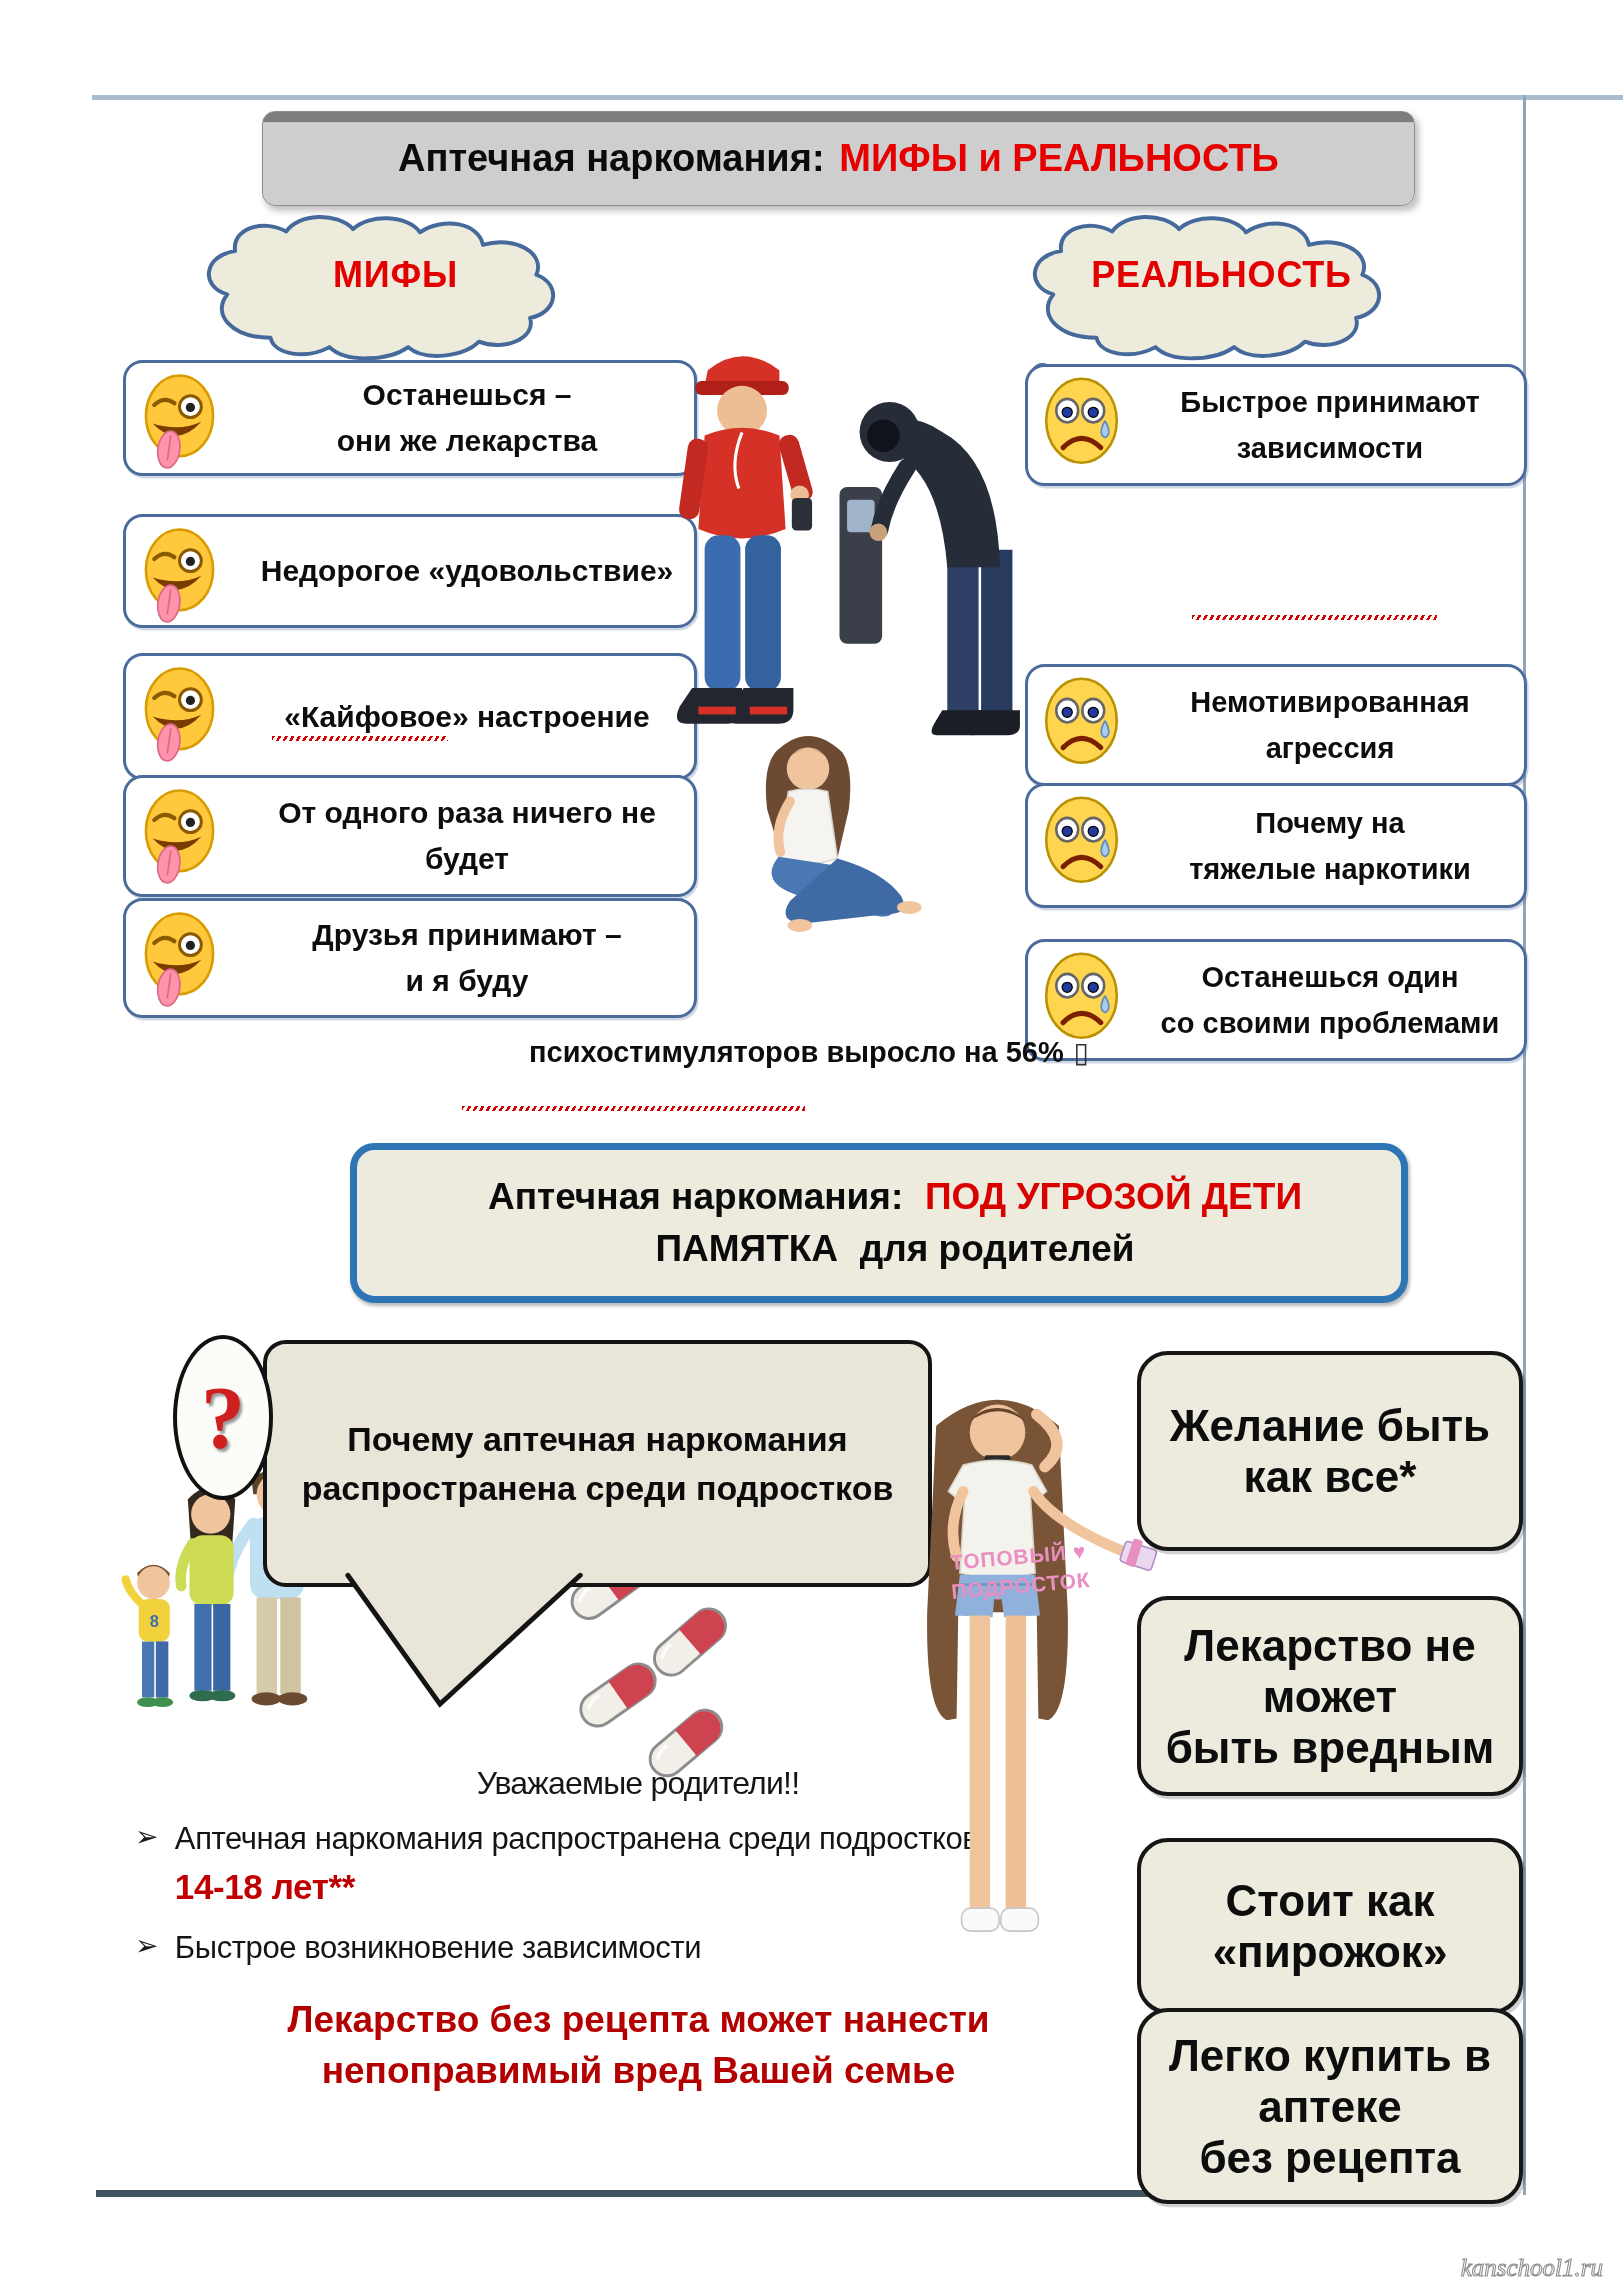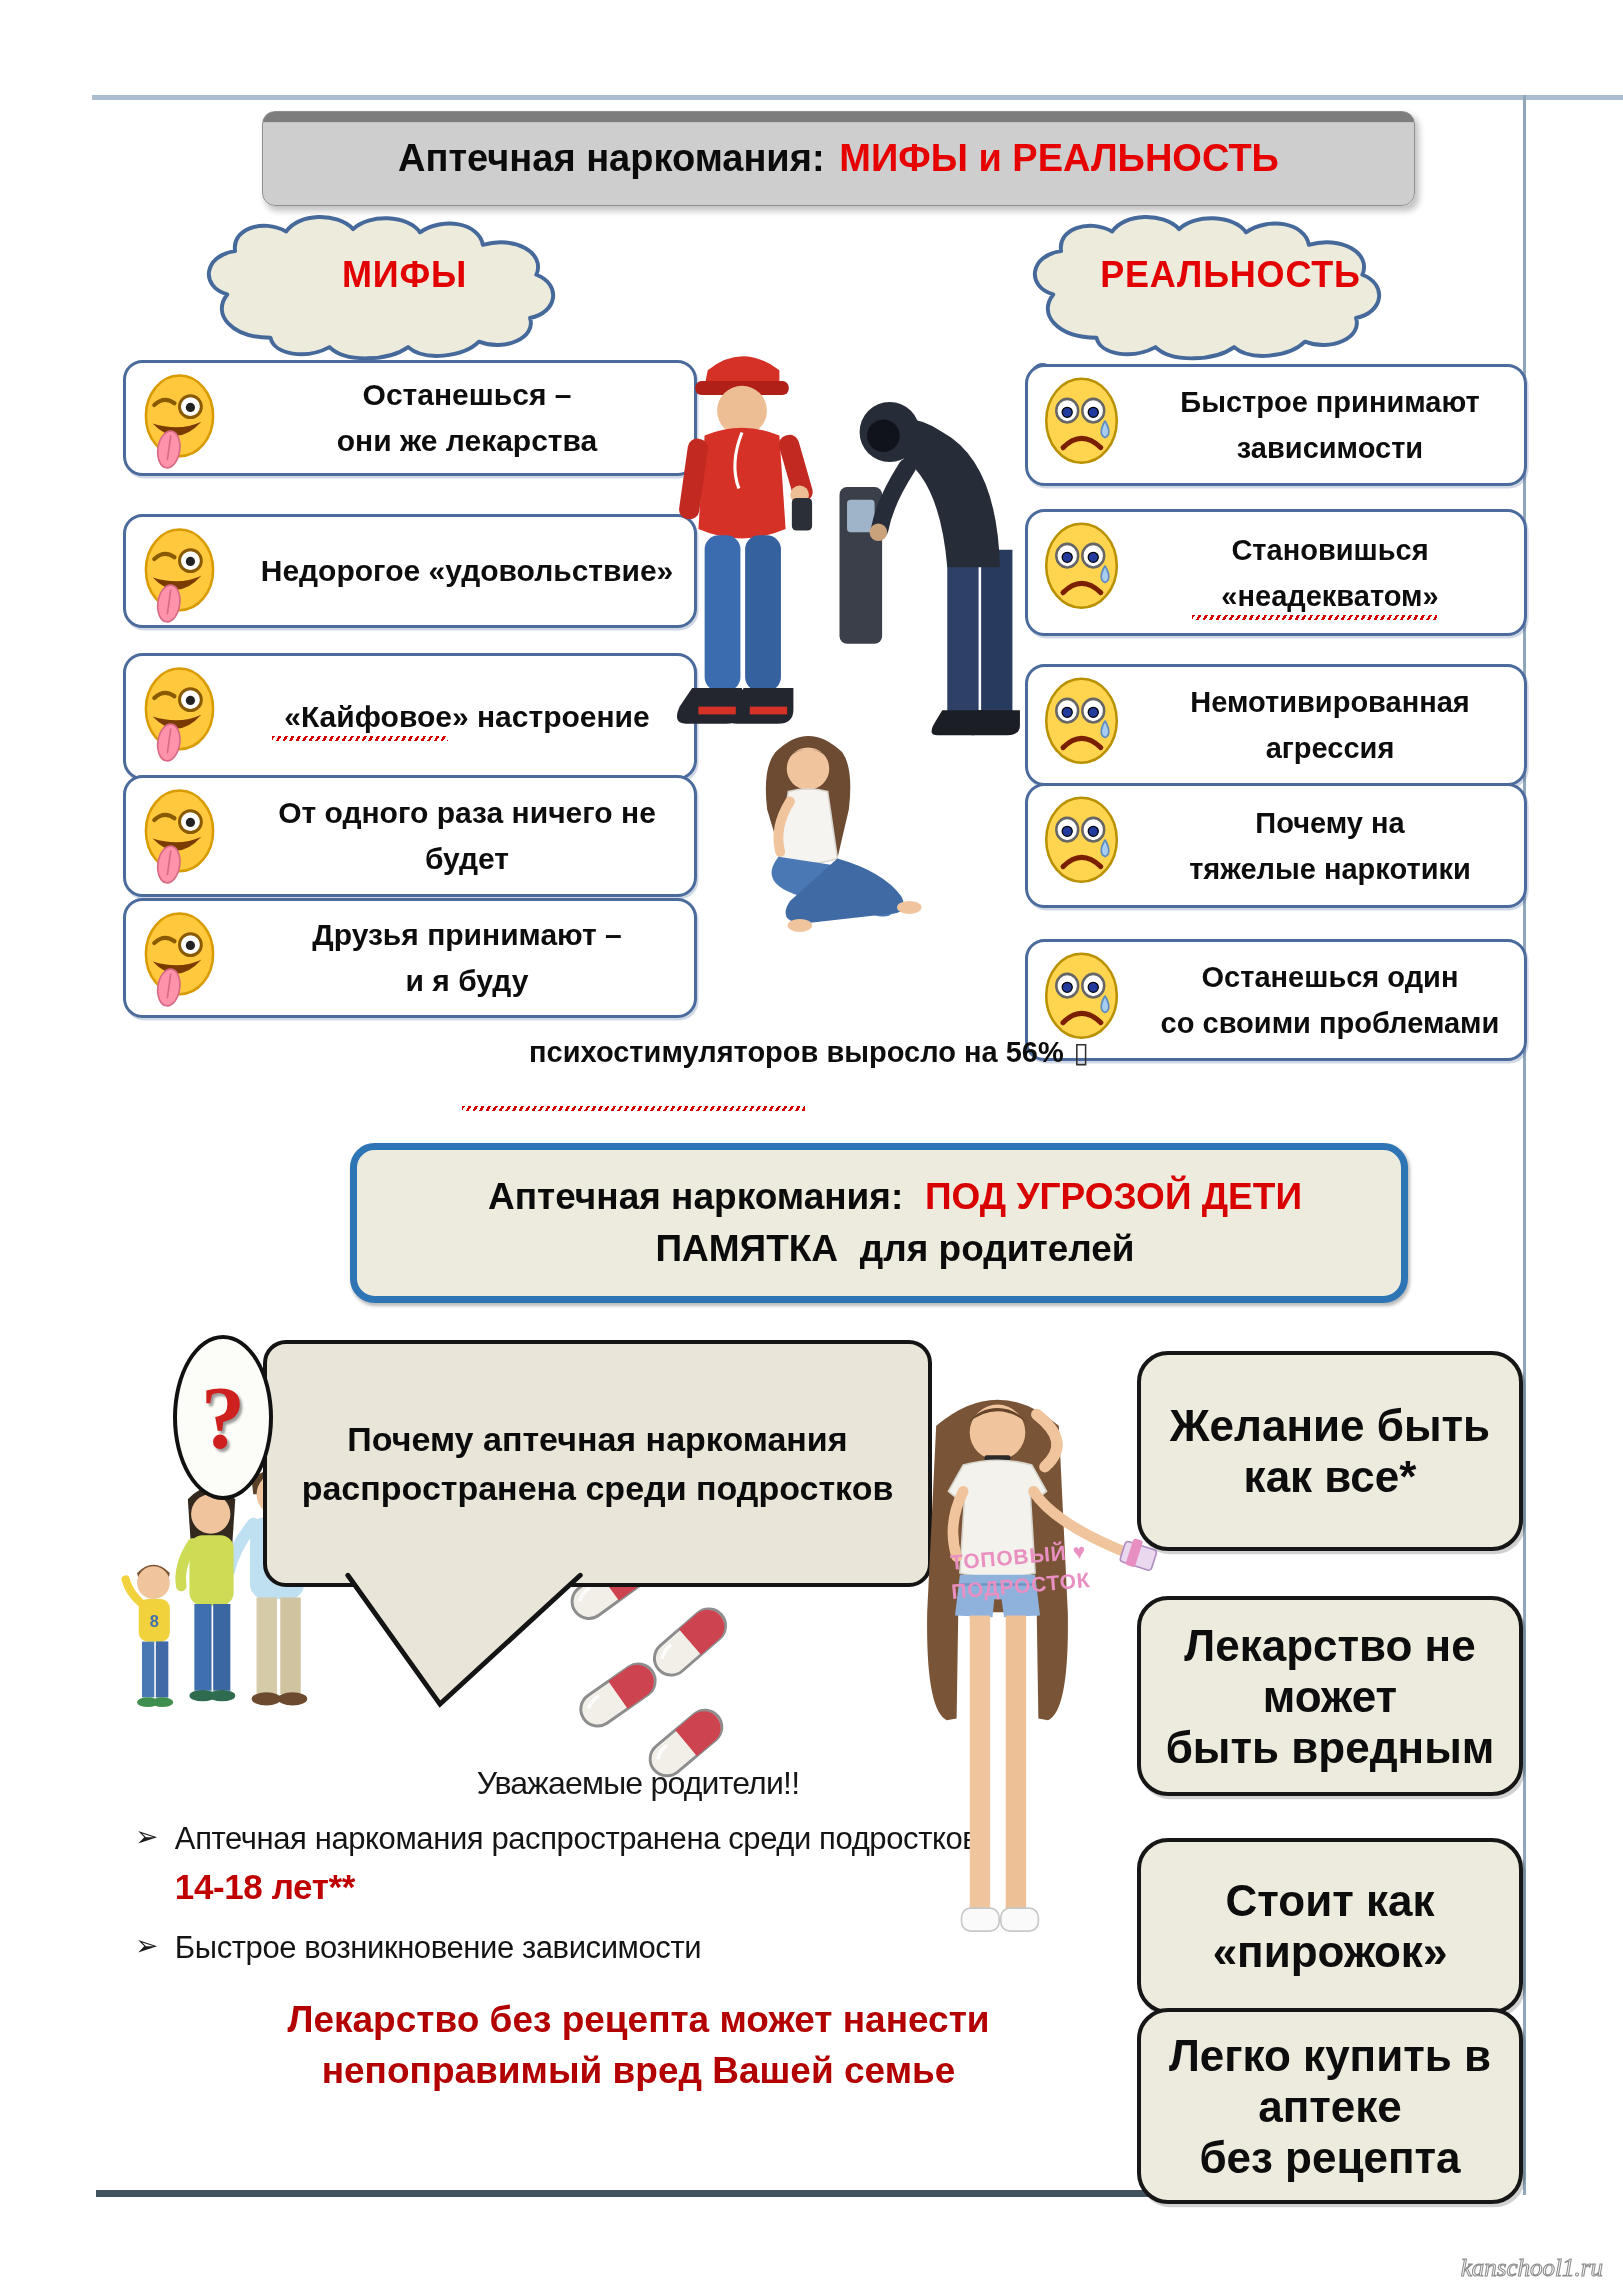--- a/index.html
+++ b/index.html
@@ -16,21 +16,21 @@
   .banner1{position:absolute;left:262px;top:111px;width:1151px;height:93px;
      background:linear-gradient(180deg,#7d7d7d 0,#7d7d7d 9.8px,#cecece 10.6px);
      border:1.6px solid #8f8f8f;border-radius:13px;box-shadow:3.3px 4.9px 6.5px #c2c2c2;
      display:flex;align-items:center;justify-content:center;gap:14.7px;
      font-weight:bold;font-size:38px;color:#0b0b0b;}
   .banner1 .red{color:#e60000;}
 
   
   .cloud{position:absolute;width:409px;height:159px;}
   .cloud svg{position:absolute;left:0;top:0;width:100%;height:100%;}
-  .cloud .lbl{position:absolute;left:16px;top:43px;width:100%;text-align:center;
+  .cloud .lbl{position:absolute;left:7px;top:43px;width:100%;text-align:center;
       font-weight:bold;font-size:36px;color:#e30000;letter-spacing:0.8px;}
   .dot{position:absolute;border:3.3px solid #4a6b9c;border-radius:50%;background:#fff;}
 
   
   .mbox,.rbox{position:absolute;background:#fff;border:3.3px solid #4a6b9c;border-radius:19.6px;
       display:flex;align-items:center;box-shadow:1.6px 2.5px 0 rgba(70,100,150,.25);}
   .mbox{left:123px;width:568px;}
   .rbox{left:1025px;width:496px;}
   .emoji{position:absolute;left:11.4px;top:4.9px;height:105px;width:85px;}
   .mtext,.rtext{flex:1;text-align:center;font-weight:bold;color:#0d0d0d;}
@@ -183,27 +183,20 @@
 и я буду</div>
   </div>
 
   <div class="rbox" style="top:364px;height:116px;">
     <svg class="emoji" viewBox="0 0 100 125">
         <use href="#sad-emoji"></use>
       </svg>
     <div class="rtext preline">Быстрое принимают
 зависимости</div>
   </div>
-  <div class="rbox" style="top:509px;height:121px;">
-    <svg class="emoji" viewBox="0 0 100 125">
-        <use href="#sad-emoji"></use>
-      </svg>
-    <div class="rtext preline">Становишься
-«неадекватом»</div>
-  </div>
   <div class="rbox" style="top:664px;height:116px;">
     <svg class="emoji" viewBox="0 0 100 125">
         <use href="#sad-emoji"></use>
       </svg>
     <div class="rtext preline">Немотивированная
 агрессия</div>
   </div>
   <div class="rbox" style="top:783px;height:119px;">
     <svg class="emoji" viewBox="0 0 100 125">
         <use href="#sad-emoji"></use>

